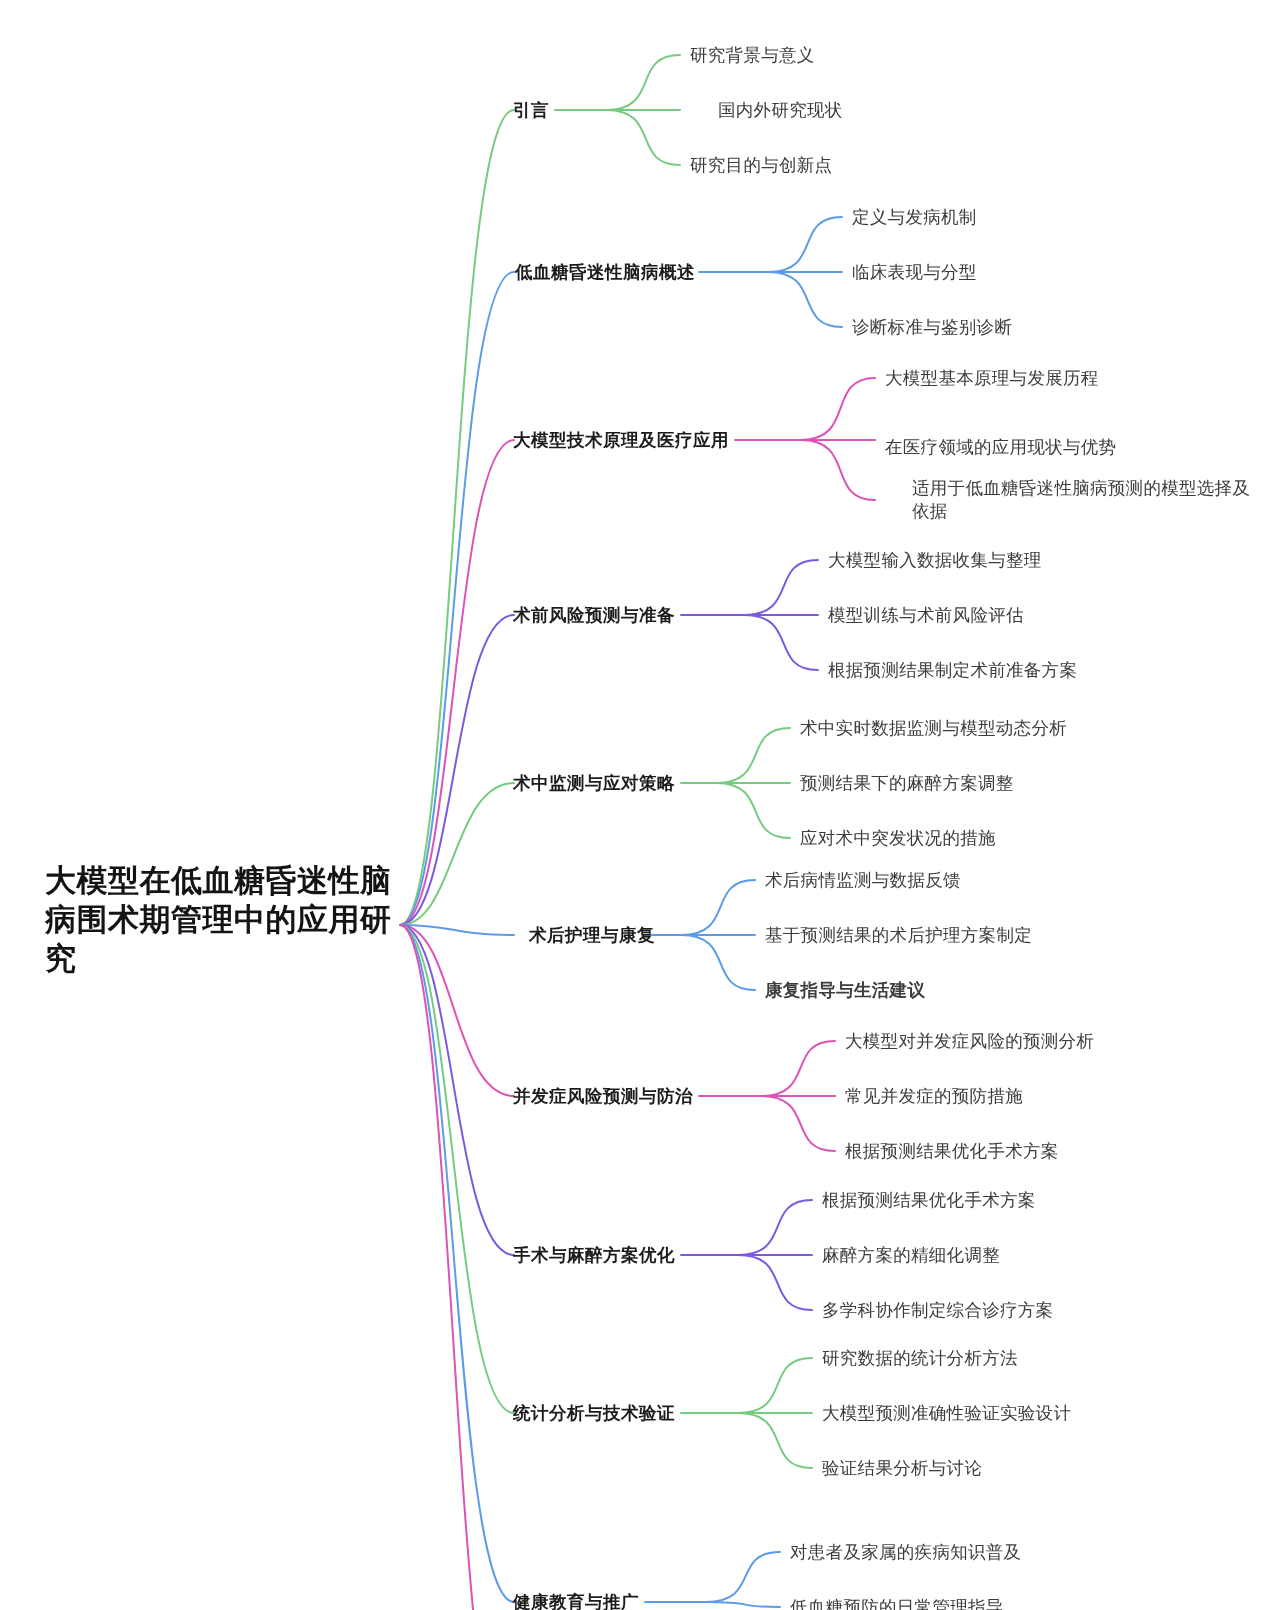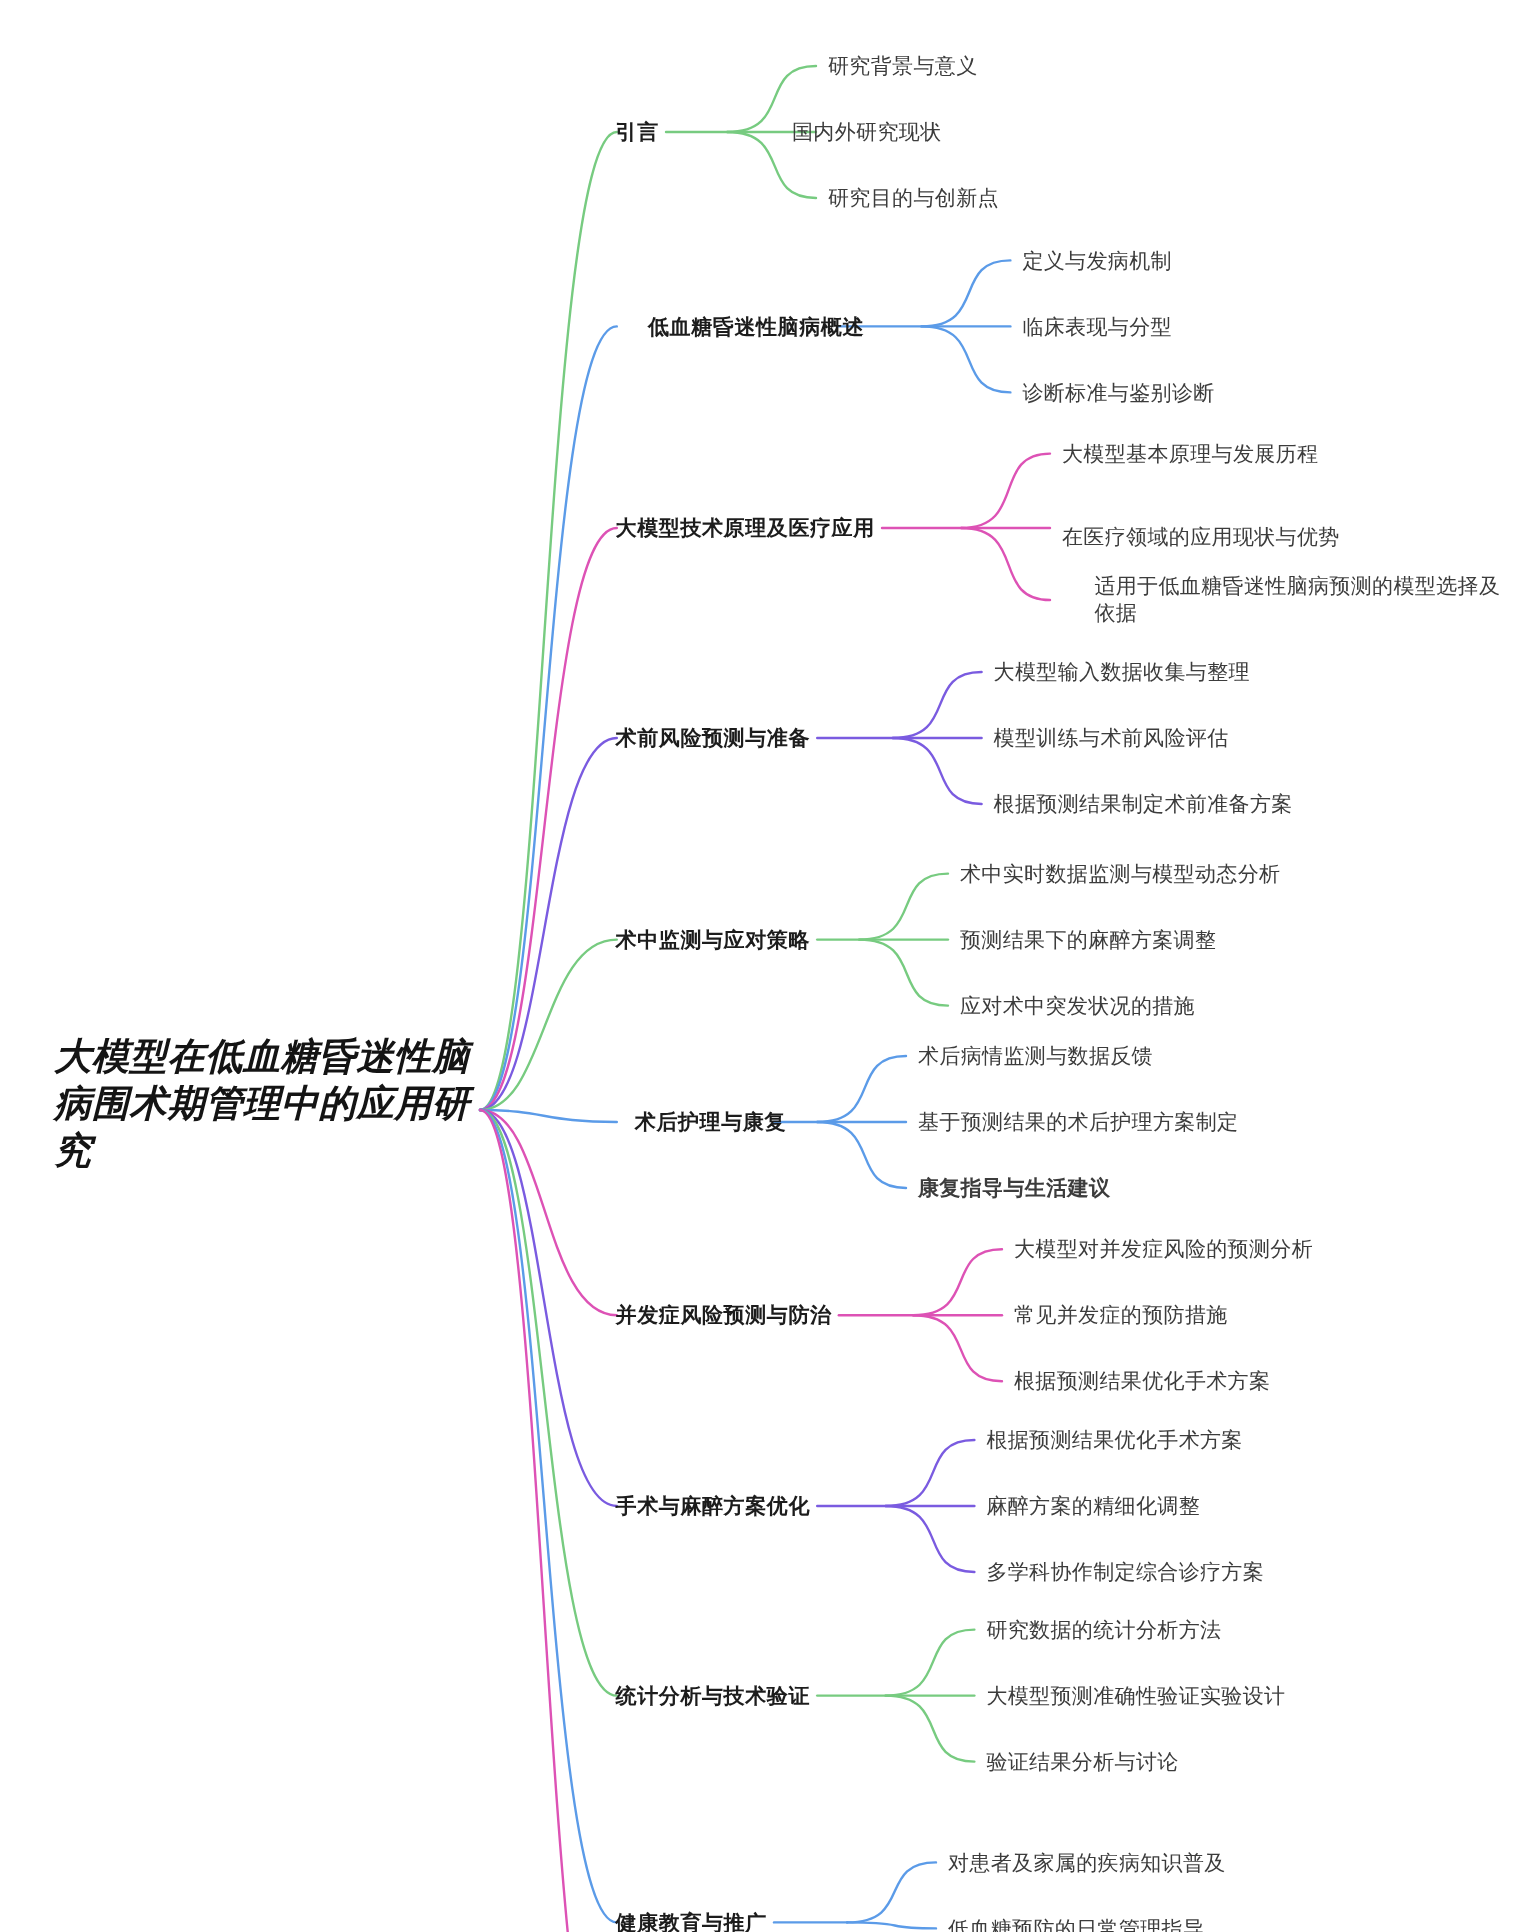--- a/index.html
+++ b/index.html
@@ -5,21 +5,20 @@
   html,body{margin:0;padding:0;background:#ffffff;}
   #canvas{
     position:relative;width:1280px;height:1610px;overflow:hidden;
     background:#ffffff;font-family:"Liberation Sans","DejaVu Sans",sans-serif;
   }
   #links{position:absolute;left:0;top:0;width:1280px;height:1610px;}
   #root-label{
     position:absolute;left:45px;top:861px;width:348px;
     font-size:31px;line-height:39px;font-weight:700;color:#141414;
     letter-spacing:0.5px;
-    font-style:italic;
   }
   .branch-label{
     position:absolute;transform:translateY(-50%);
     font-size:17.5px;font-weight:700;color:#1c1c1c;
     white-space:nowrap;letter-spacing:0.5px;cursor:pointer;
   }
   .child-label{
     position:absolute;transform:translateY(-50%);
     font-size:17.5px;font-weight:400;color:#3c3c3c;
     white-space:nowrap;letter-spacing:0.3px;cursor:pointer;
@@ -72,23 +71,23 @@
       <path d="M 706 1602 C 761 1602 731 1552 780 1552" stroke="#5B9BE8" stroke-width="2" stroke-linecap="round" fill="none"></path>
       <path d="M 706 1602 C 761 1602 731 1607 780 1607" stroke="#5B9BE8" stroke-width="2" stroke-linecap="round" fill="none"></path>
       <path d="M 400 925 C 455 925 452 1790 514 1790" stroke="#DD52B5" stroke-width="2" stroke-linecap="round" fill="none"></path>
     </svg>
 
   <div id="root-label">大模型在低血糖昏迷性脑病围术期管理中的应用研究</div>
 
   <div id="nodes">
       <div class="branch-label" style="left: 513px; top: 110px;">引言</div>
       <div class="child-label" style="left: 690px; top: 55px;">研究背景与意义</div>
-      <div class="child-label" style="left: 660px; top: 110px; text-align: right;">国内外研究现状</div>
+      <div class="child-label" style="left: 718px; top: 110px; text-align: right;">国内外研究现状</div>
       <div class="child-label" style="left: 690px; top: 165px;">研究目的与创新点</div>
-      <div class="branch-label" style="left: 540px; top: 272px;">低血糖昏迷性脑病概述</div>
+      <div class="branch-label" style="left: 515px; top: 272px;">低血糖昏迷性脑病概述</div>
       <div class="child-label" style="left: 852px; top: 217px;">定义与发病机制</div>
       <div class="child-label" style="left: 852px; top: 272px;">临床表现与分型</div>
       <div class="child-label" style="left: 852px; top: 327px;">诊断标准与鉴别诊断</div>
       <div class="branch-label" style="left: 513px; top: 440px;">大模型技术原理及医疗应用</div>
       <div class="child-label" style="left: 885px; top: 378px;">大模型基本原理与发展历程</div>
       <div class="child-label" style="left: 885px; top: 447px;">在医疗领域的应用现状与优势</div>
       <div class="child-label wrap" style="left: 885px; top: 500px;">适用于低血糖昏迷性脑病预测的模型选择及依据</div>
       <div class="branch-label" style="left: 513px; top: 615px;">术前风险预测与准备</div>
       <div class="child-label" style="left: 828px; top: 560px;">大模型输入数据收集与整理</div>
       <div class="child-label" style="left: 828px; top: 615px;">模型训练与术前风险评估</div>

